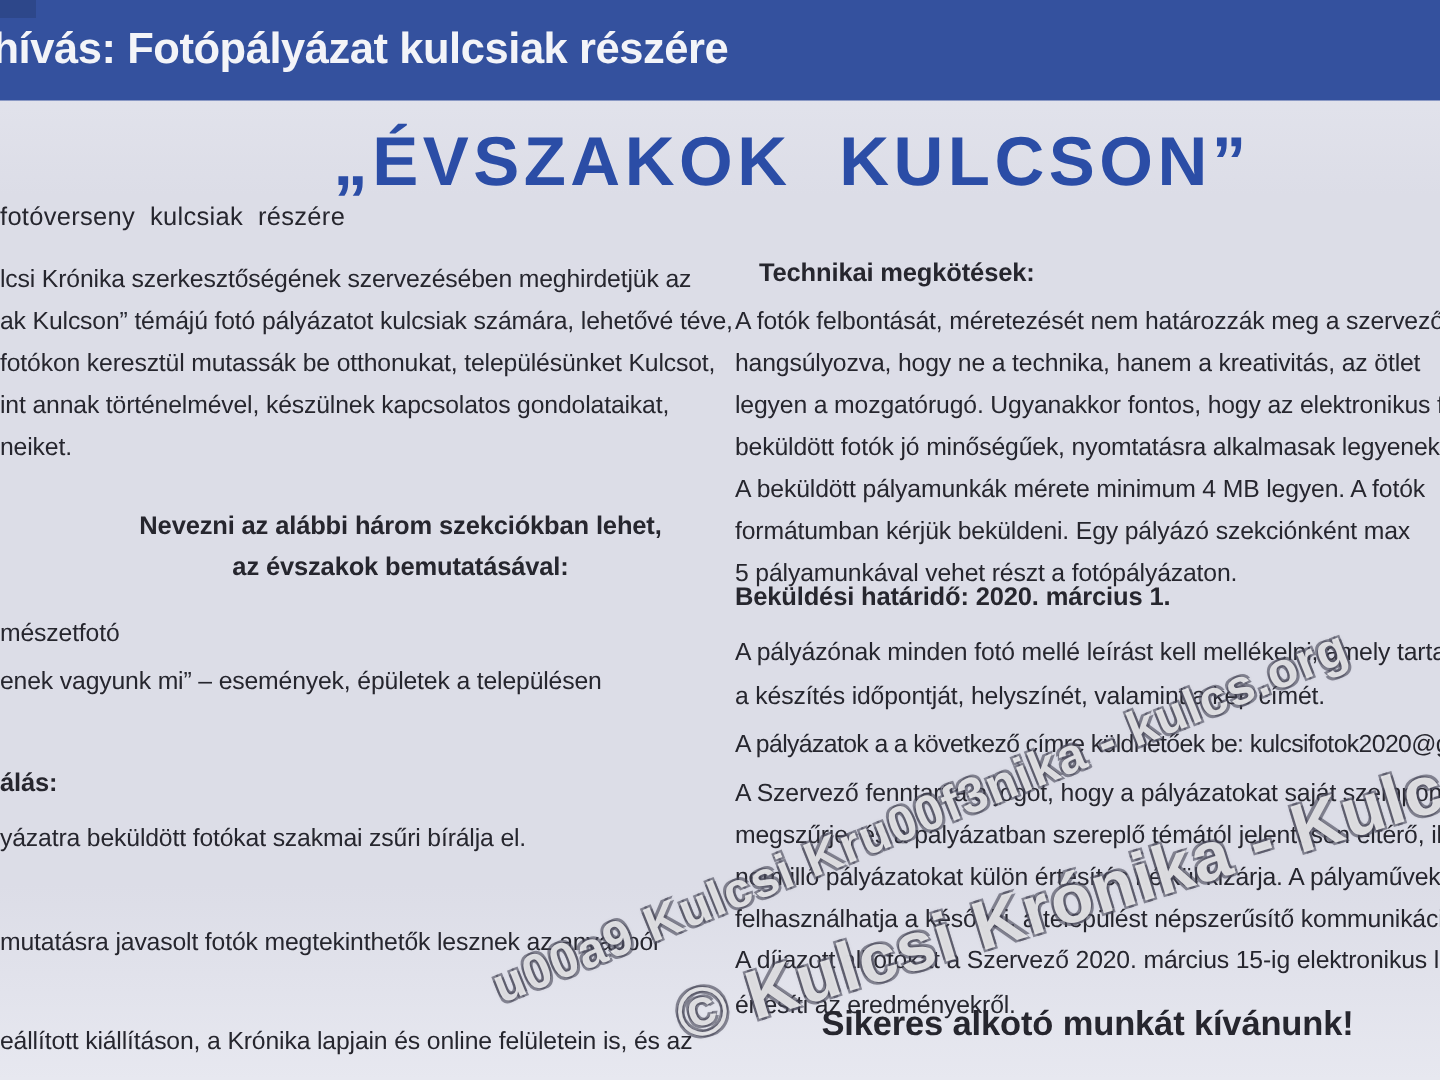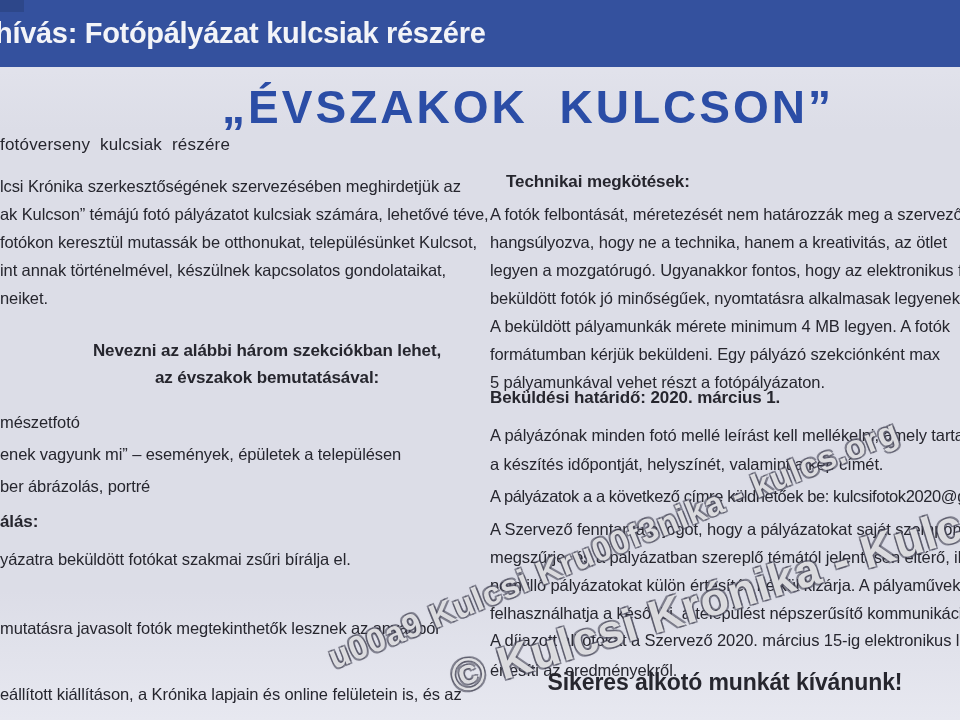--- a/index.html
+++ b/index.html
@@ -93,21 +93,20 @@
       <div class="line">int annak történelmével, készülnek kapcsolatos gondolataikat,</div>
       <div class="line">neiket.</div>
     </div>
   <div id="sections-heading" class="block">
       <div class="line">Nevezni az alábbi három szekciókban lehet,</div>
       <div class="line">az évszakok bemutatásával:</div>
     </div>
   <div id="section-items" class="block">
       <div class="line">mészetfotó</div>
       <div class="line">enek vagyunk mi” – események, épületek a településen</div>
-      <div class="line">ber ábrázolás, portré</div>
     </div>
   <div id="judging-heading" class="block">álás:</div>
   <div id="judging-body" class="block">
       <div class="line">yázatra beküldött fotókat szakmai zsűri bírálja el.</div>
     </div>
   <div id="exhibition" class="block">
       <div class="line">mutatásra javasolt fotók megtekinthetők lesznek az anyagból</div>
       <div class="line">eállított kiállításon, a Krónika lapjain és online felületein is, és az</div>
       <div class="line">rmányzat egyéb kommunikációs felületein. A legjobban sikerült</div>
       <div class="line">ások közül válogatott anyagból naptár és beküldeni készülnek</div>

